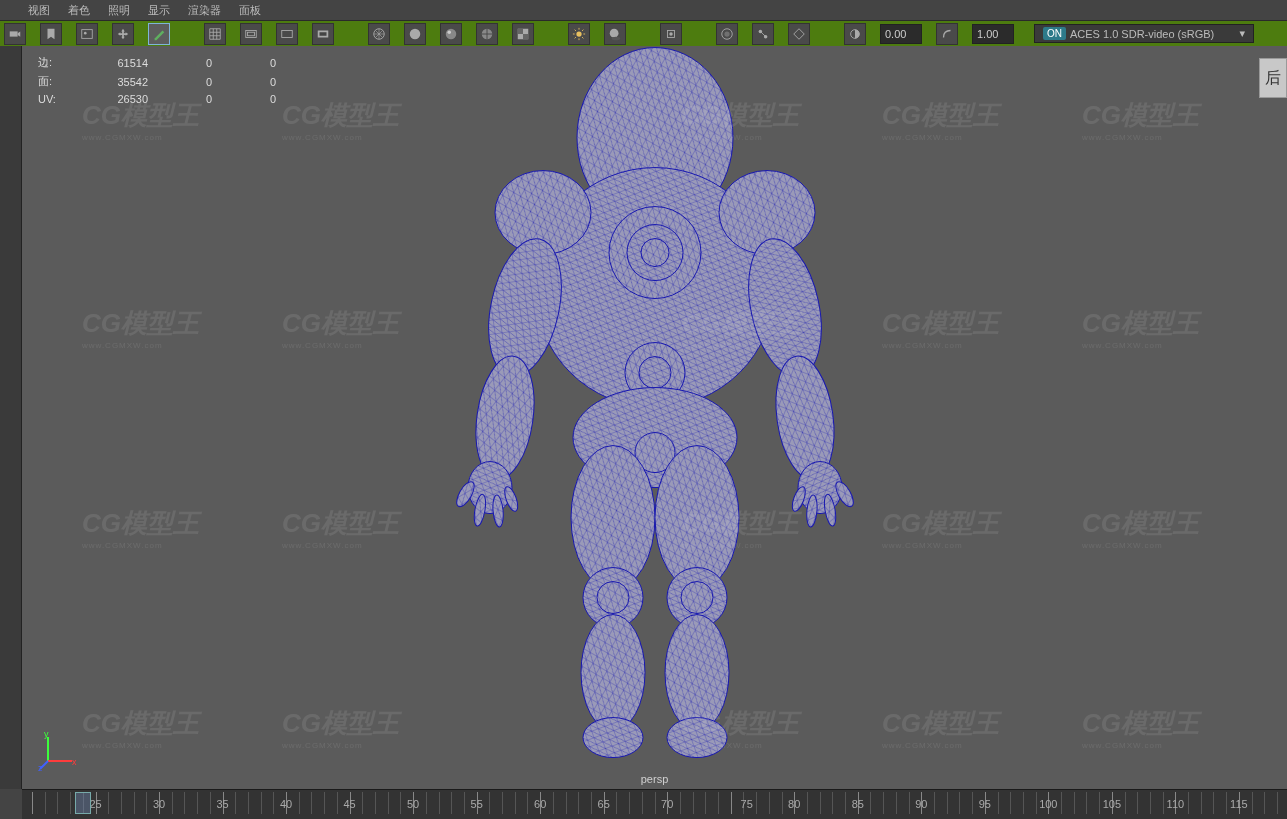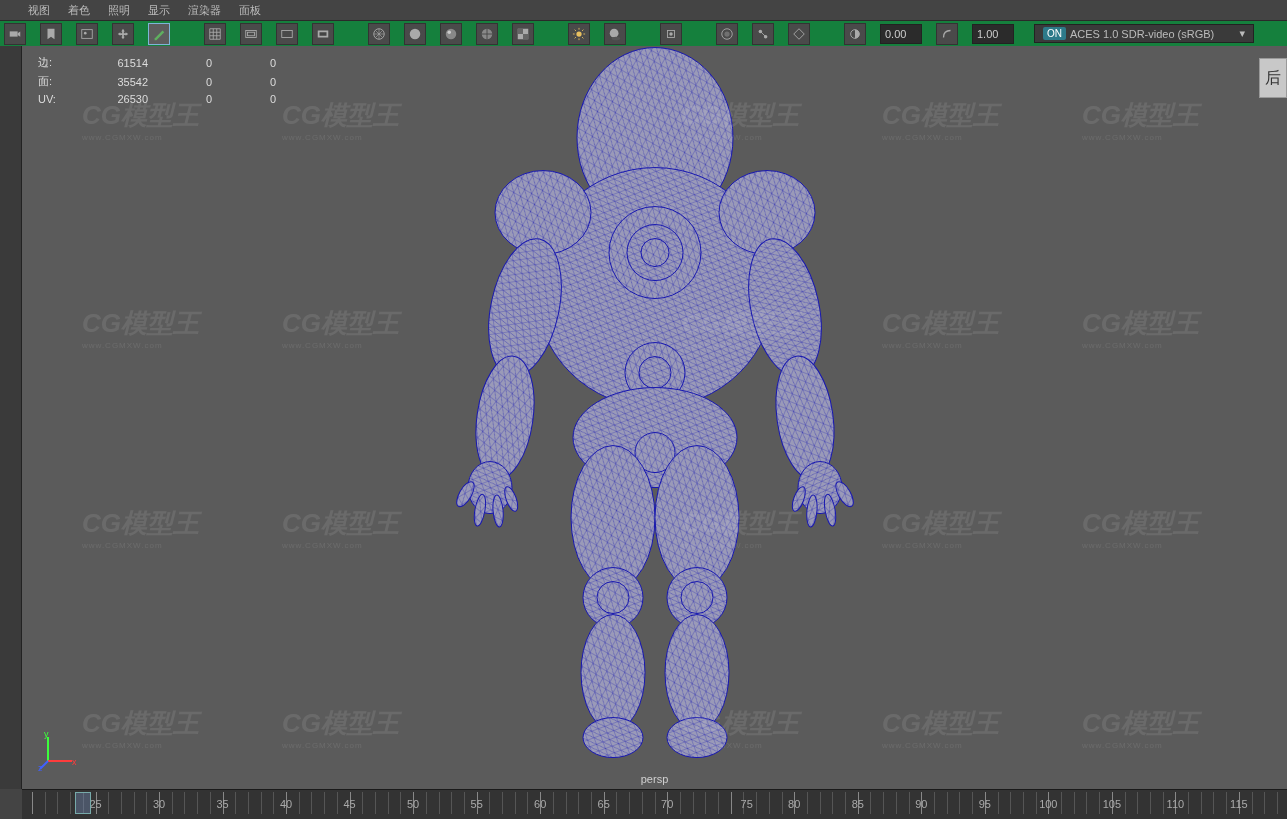--- a/index.html
+++ b/index.html
@@ -1,21 +1,21 @@
 <!DOCTYPE html>
 <html><head>
 <meta charset="utf-8">
 <style>
 * { margin: 0; padding: 0; box-sizing: border-box; font-family: "Microsoft YaHei", sans-serif; }
 body { width: 1287px; height: 819px; background: #444444; color: #bbbbbb; font-size: 11px; overflow: hidden; position: relative; }
 
 .panel-menu { height: 21px; background: #444444; display: flex; align-items: center; padding: 0 20px; gap: 2px; border-bottom: 1px solid #2a2a2a; }
 .panel-menu span { padding: 2px 8px; cursor: default; }
 
-.toolbar { height: 26px; background: #15803d; display: flex; align-items: center; padding: 2px 4px; gap: 14px; border-bottom: 1px solid #2a2a2a; }
+.toolbar { height: 26px; background: #4d7c0f; display: flex; align-items: center; padding: 2px 4px; gap: 14px; border-bottom: 1px solid #2a2a2a; }
 .tool-btn { width: 22px; height: 22px; display: flex; align-items: center; justify-content: center; background: #4a4a4a; border: 1px solid #333; cursor: pointer; }
 .tool-btn.active { background: #5d5d5d; border-color: #7fb4d8; }
 .tool-sep { width: 6px; }
 .tool-input { width: 42px; height: 20px; background: #2b2b2b; border: 1px solid #222; color: #ccc; font-size: 11px; padding: 0 4px; }
 .color-space { margin-left: 6px; background: #3a3a3a; border: 1px solid #222; padding: 2px 8px; display: flex; align-items: center; gap: 4px; min-width: 220px; }
 .color-space .on-badge { background: #2d7a8a; color: #fff; padding: 1px 4px; border-radius: 2px; font-size: 10px; }
 
 .main-area { position: absolute; top: 46px; left: 22px; right: 0; bottom: 30px; background: #5b5b5b; }
 .left-strip { position: absolute; top: 46px; left: 0; width: 22px; bottom: 30px; background: #3a3a3a; border-right: 1px solid #222; }
 

